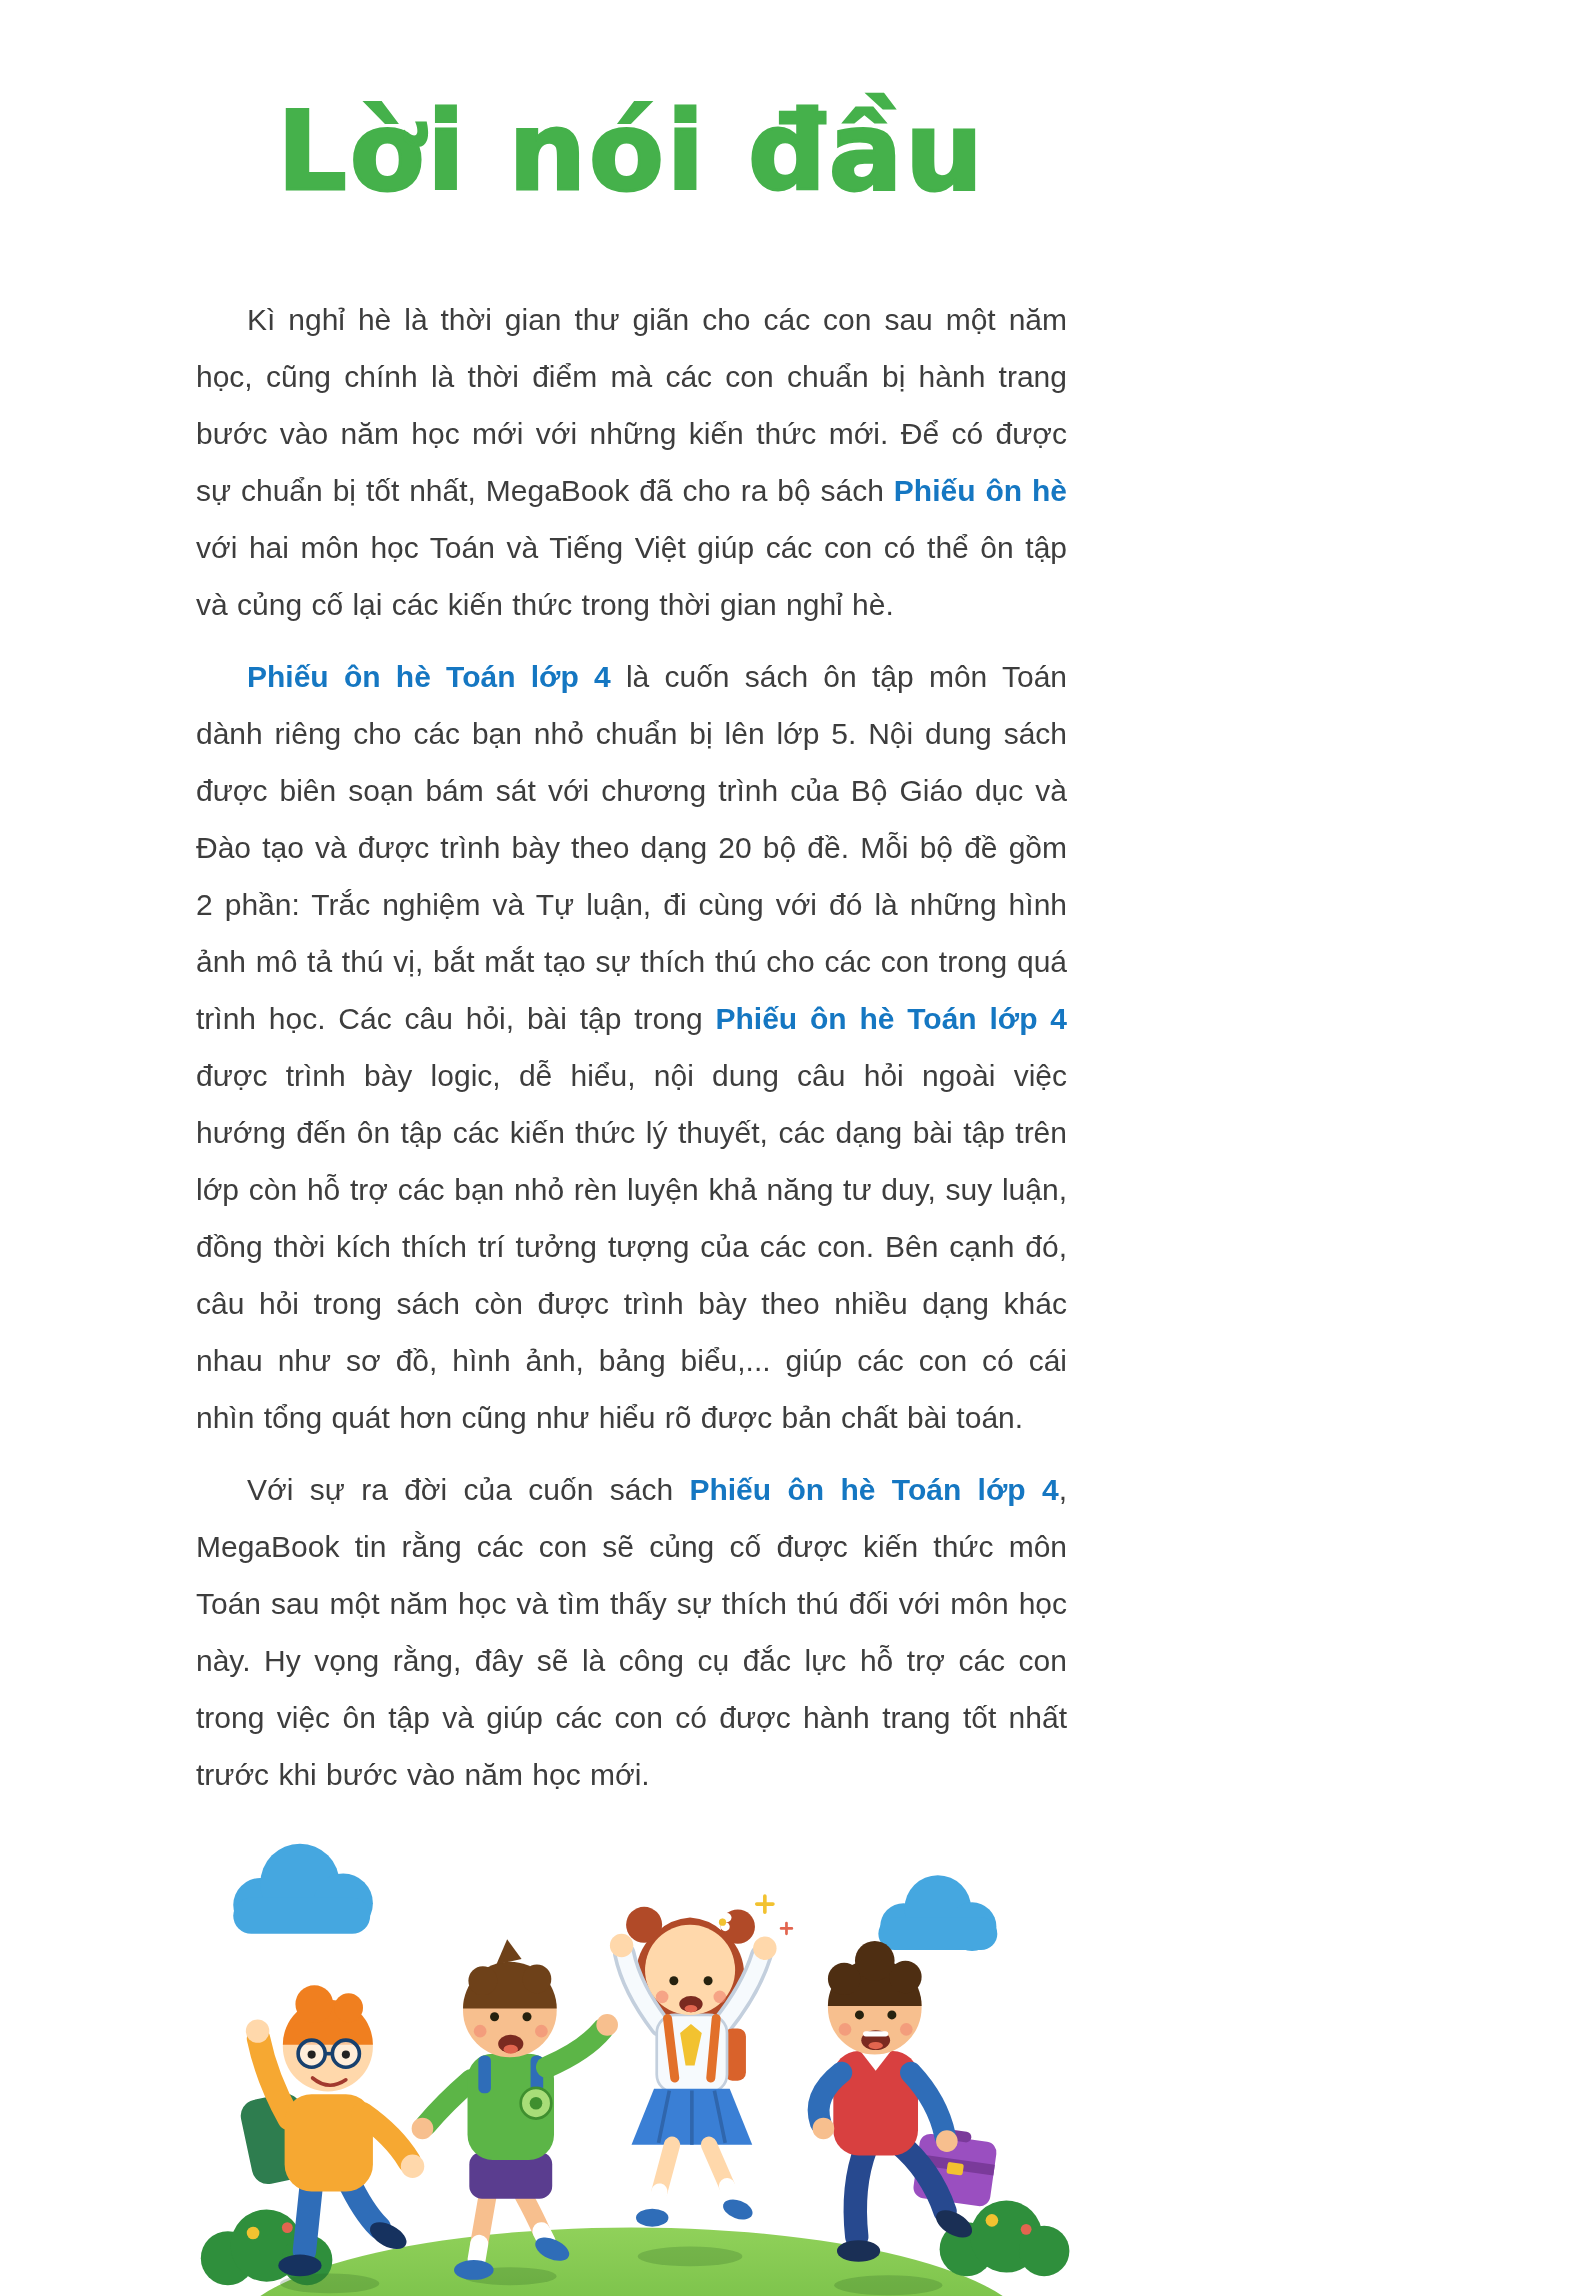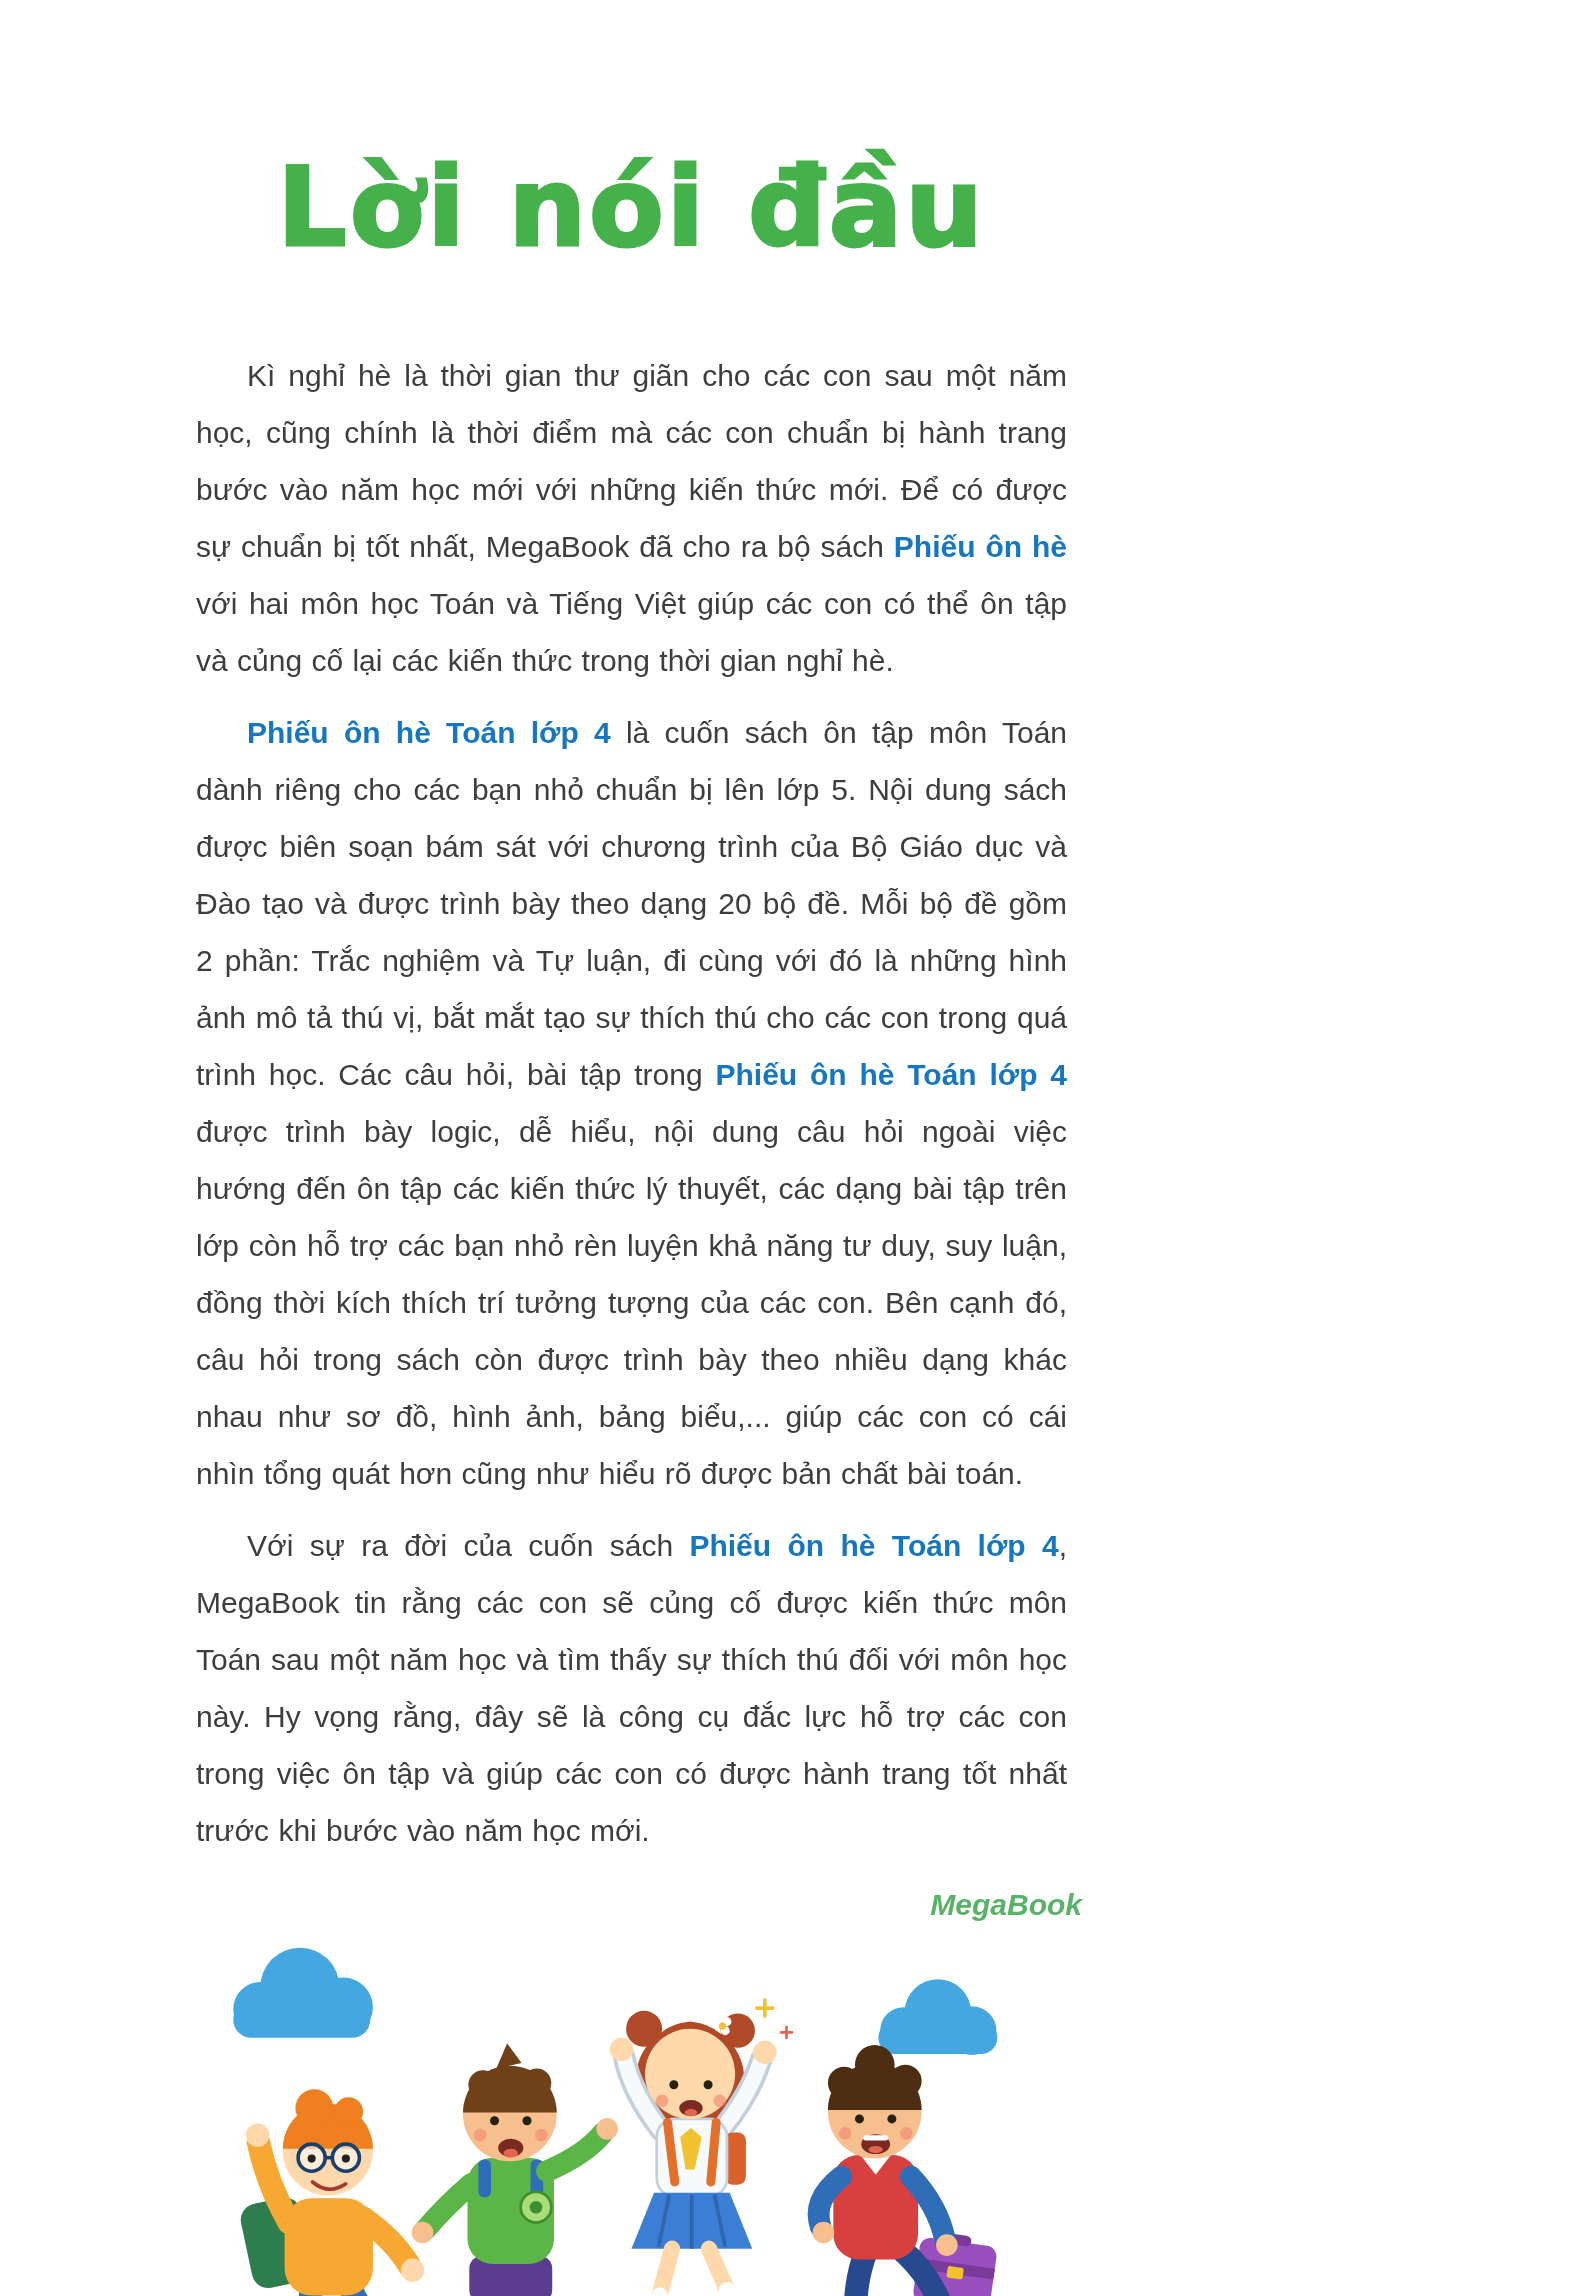--- a/index.html
+++ b/index.html
@@ -12,21 +12,21 @@
   body{
     width:1590px;height:2297px;
     background:#ffffff;
     font-family:"Liberation Sans",sans-serif;
     overflow:hidden;
     position:relative;
   }
   .page{
     box-sizing:border-box;
     width:1285px;height:2297px;
-    padding:115px 203px 0 181px;
+    padding:59px 203px 0 181px;
   }
   .page-title{
     text-align:center;
     color:var(--title-green);
     font-family:"DejaVu Sans","Liberation Sans",sans-serif;
     font-size:109px;
     font-weight:bold;
     letter-spacing:2.9px;
     margin:29px 0 76px 0;
     -webkit-text-stroke:2.9px var(--title-green);
@@ -63,21 +63,20 @@
 <body>
 
 <div class="page">
 
   <h1 class="page-title">Lời nói đầu</h1>
 
   <p class="body-para"><span>Kì nghỉ hè là thời gian thư giãn cho các con sau một năm học, cũng chính là thời điểm mà các con chuẩn bị hành trang bước vào năm học mới với những kiến thức mới. Để có được sự chuẩn bị tốt nhất, MegaBook đã cho ra bộ sách </span><span class="seg-bold">Phiếu ôn hè</span><span> với hai môn học Toán và Tiếng Việt giúp các con có thể ôn tập và củng cố lại các kiến thức trong thời gian nghỉ hè.</span></p>
   <p class="body-para"><span class="seg-bold">Phiếu ôn hè Toán lớp 4</span><span> là cuốn sách ôn tập môn Toán dành riêng cho các bạn nhỏ chuẩn bị lên lớp 5. Nội dung sách được biên soạn bám sát với chương trình của Bộ Giáo dục và Đào tạo và được trình bày theo dạng 20 bộ đề. Mỗi bộ đề gồm 2 phần: Trắc nghiệm và Tự luận, đi cùng với đó là những hình ảnh mô tả thú vị, bắt mắt tạo sự thích thú cho các con trong quá trình học. Các câu hỏi, bài tập trong </span><span class="seg-bold">Phiếu ôn hè Toán lớp 4</span><span> được trình bày logic, dễ hiểu, nội dung câu hỏi ngoài việc hướng đến ôn tập các kiến thức lý thuyết, các dạng bài tập trên lớp còn hỗ trợ các bạn nhỏ rèn luyện khả năng tư duy, suy luận, đồng thời kích thích trí tưởng tượng của các con. Bên cạnh đó, câu hỏi trong sách còn được trình bày theo nhiều dạng khác nhau như sơ đồ, hình ảnh, bảng biểu,... giúp các con có cái nhìn tổng quát hơn cũng như hiểu rõ được bản chất bài toán.</span></p>
   <p class="body-para"><span>Với sự ra đời của cuốn sách </span><span class="seg-bold">Phiếu ôn hè Toán lớp 4</span><span>, MegaBook tin rằng các con sẽ củng cố được kiến thức môn Toán sau một năm học và tìm thấy sự thích thú đối với môn học này. Hy vọng rằng, đây sẽ là công cụ đắc lực hỗ trợ các con trong việc ôn tập và giúp các con có được hành trang tốt nhất trước khi bước vào năm học mới.</span></p>
 
-  <div class="signature">MegaBook</div>
 
   <div class="illustration-wrap">
     <svg viewBox="0 0 1000 560" width="985" height="552">
       <defs>
         <linearGradient id="grass" x1="0" y1="0" x2="0" y2="1">
           <stop offset="0" stop-color="#90d15a"></stop>
           <stop offset="1" stop-color="#57a82f"></stop>
         </linearGradient>
       </defs>
 

